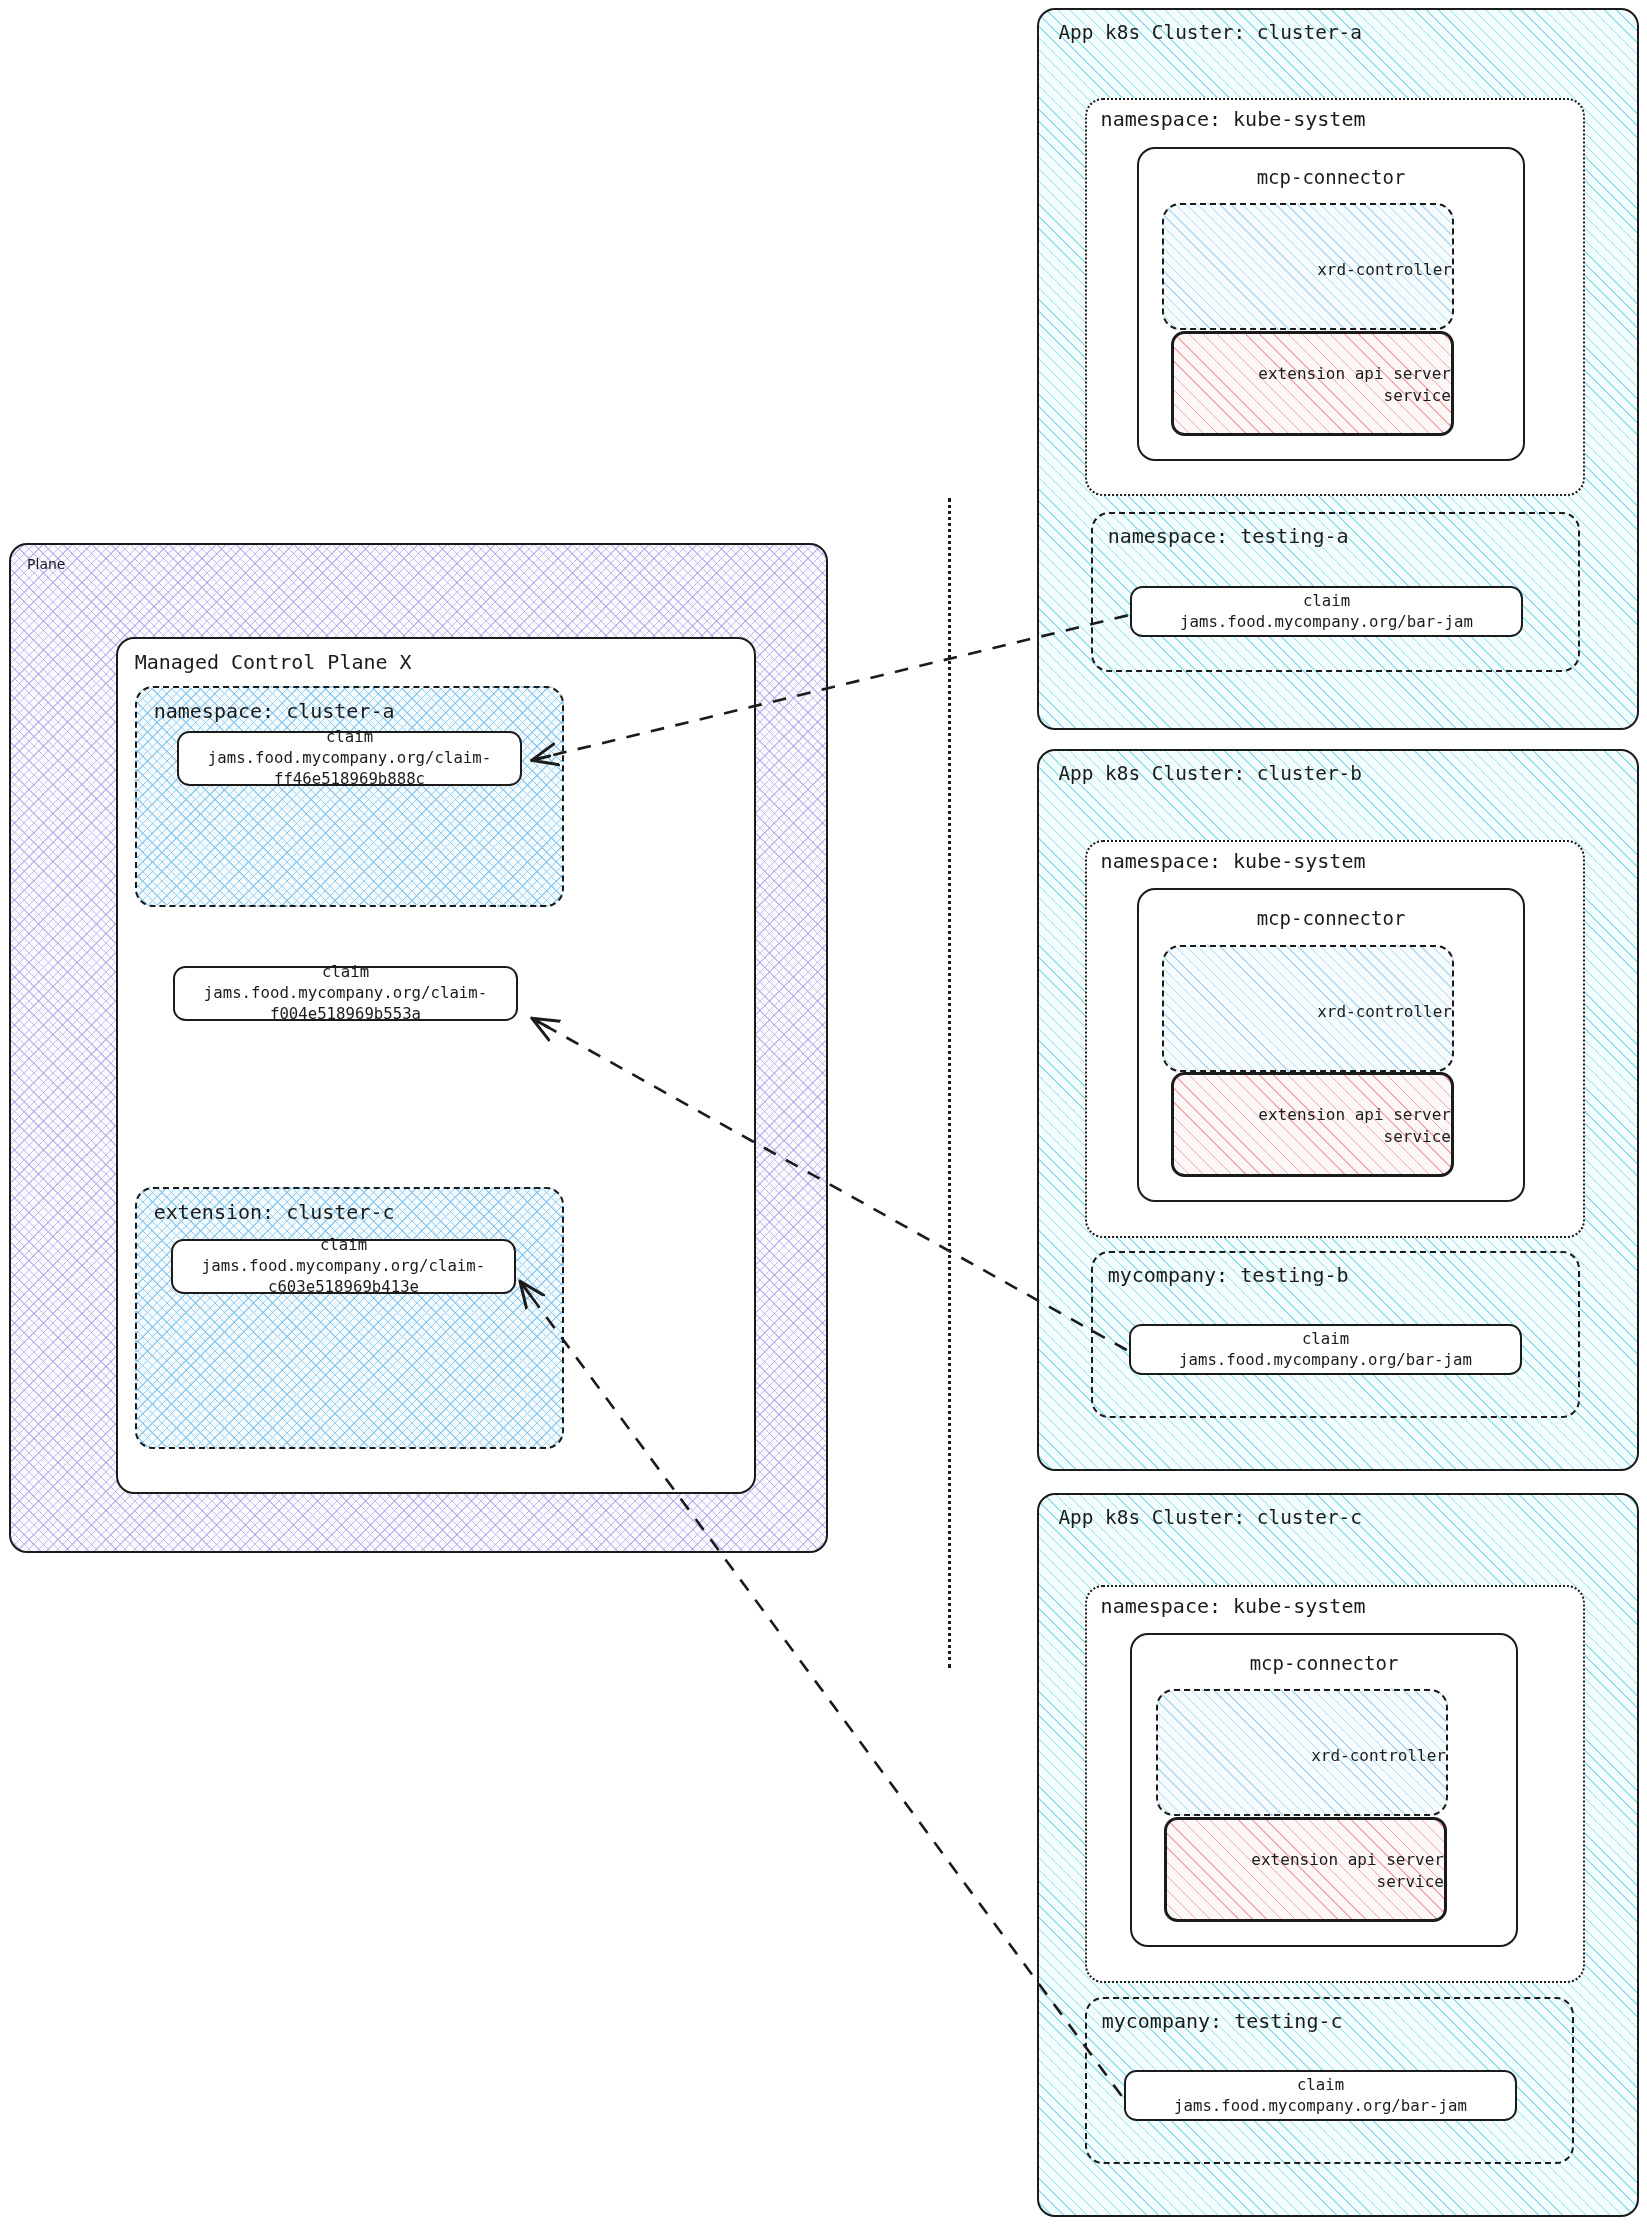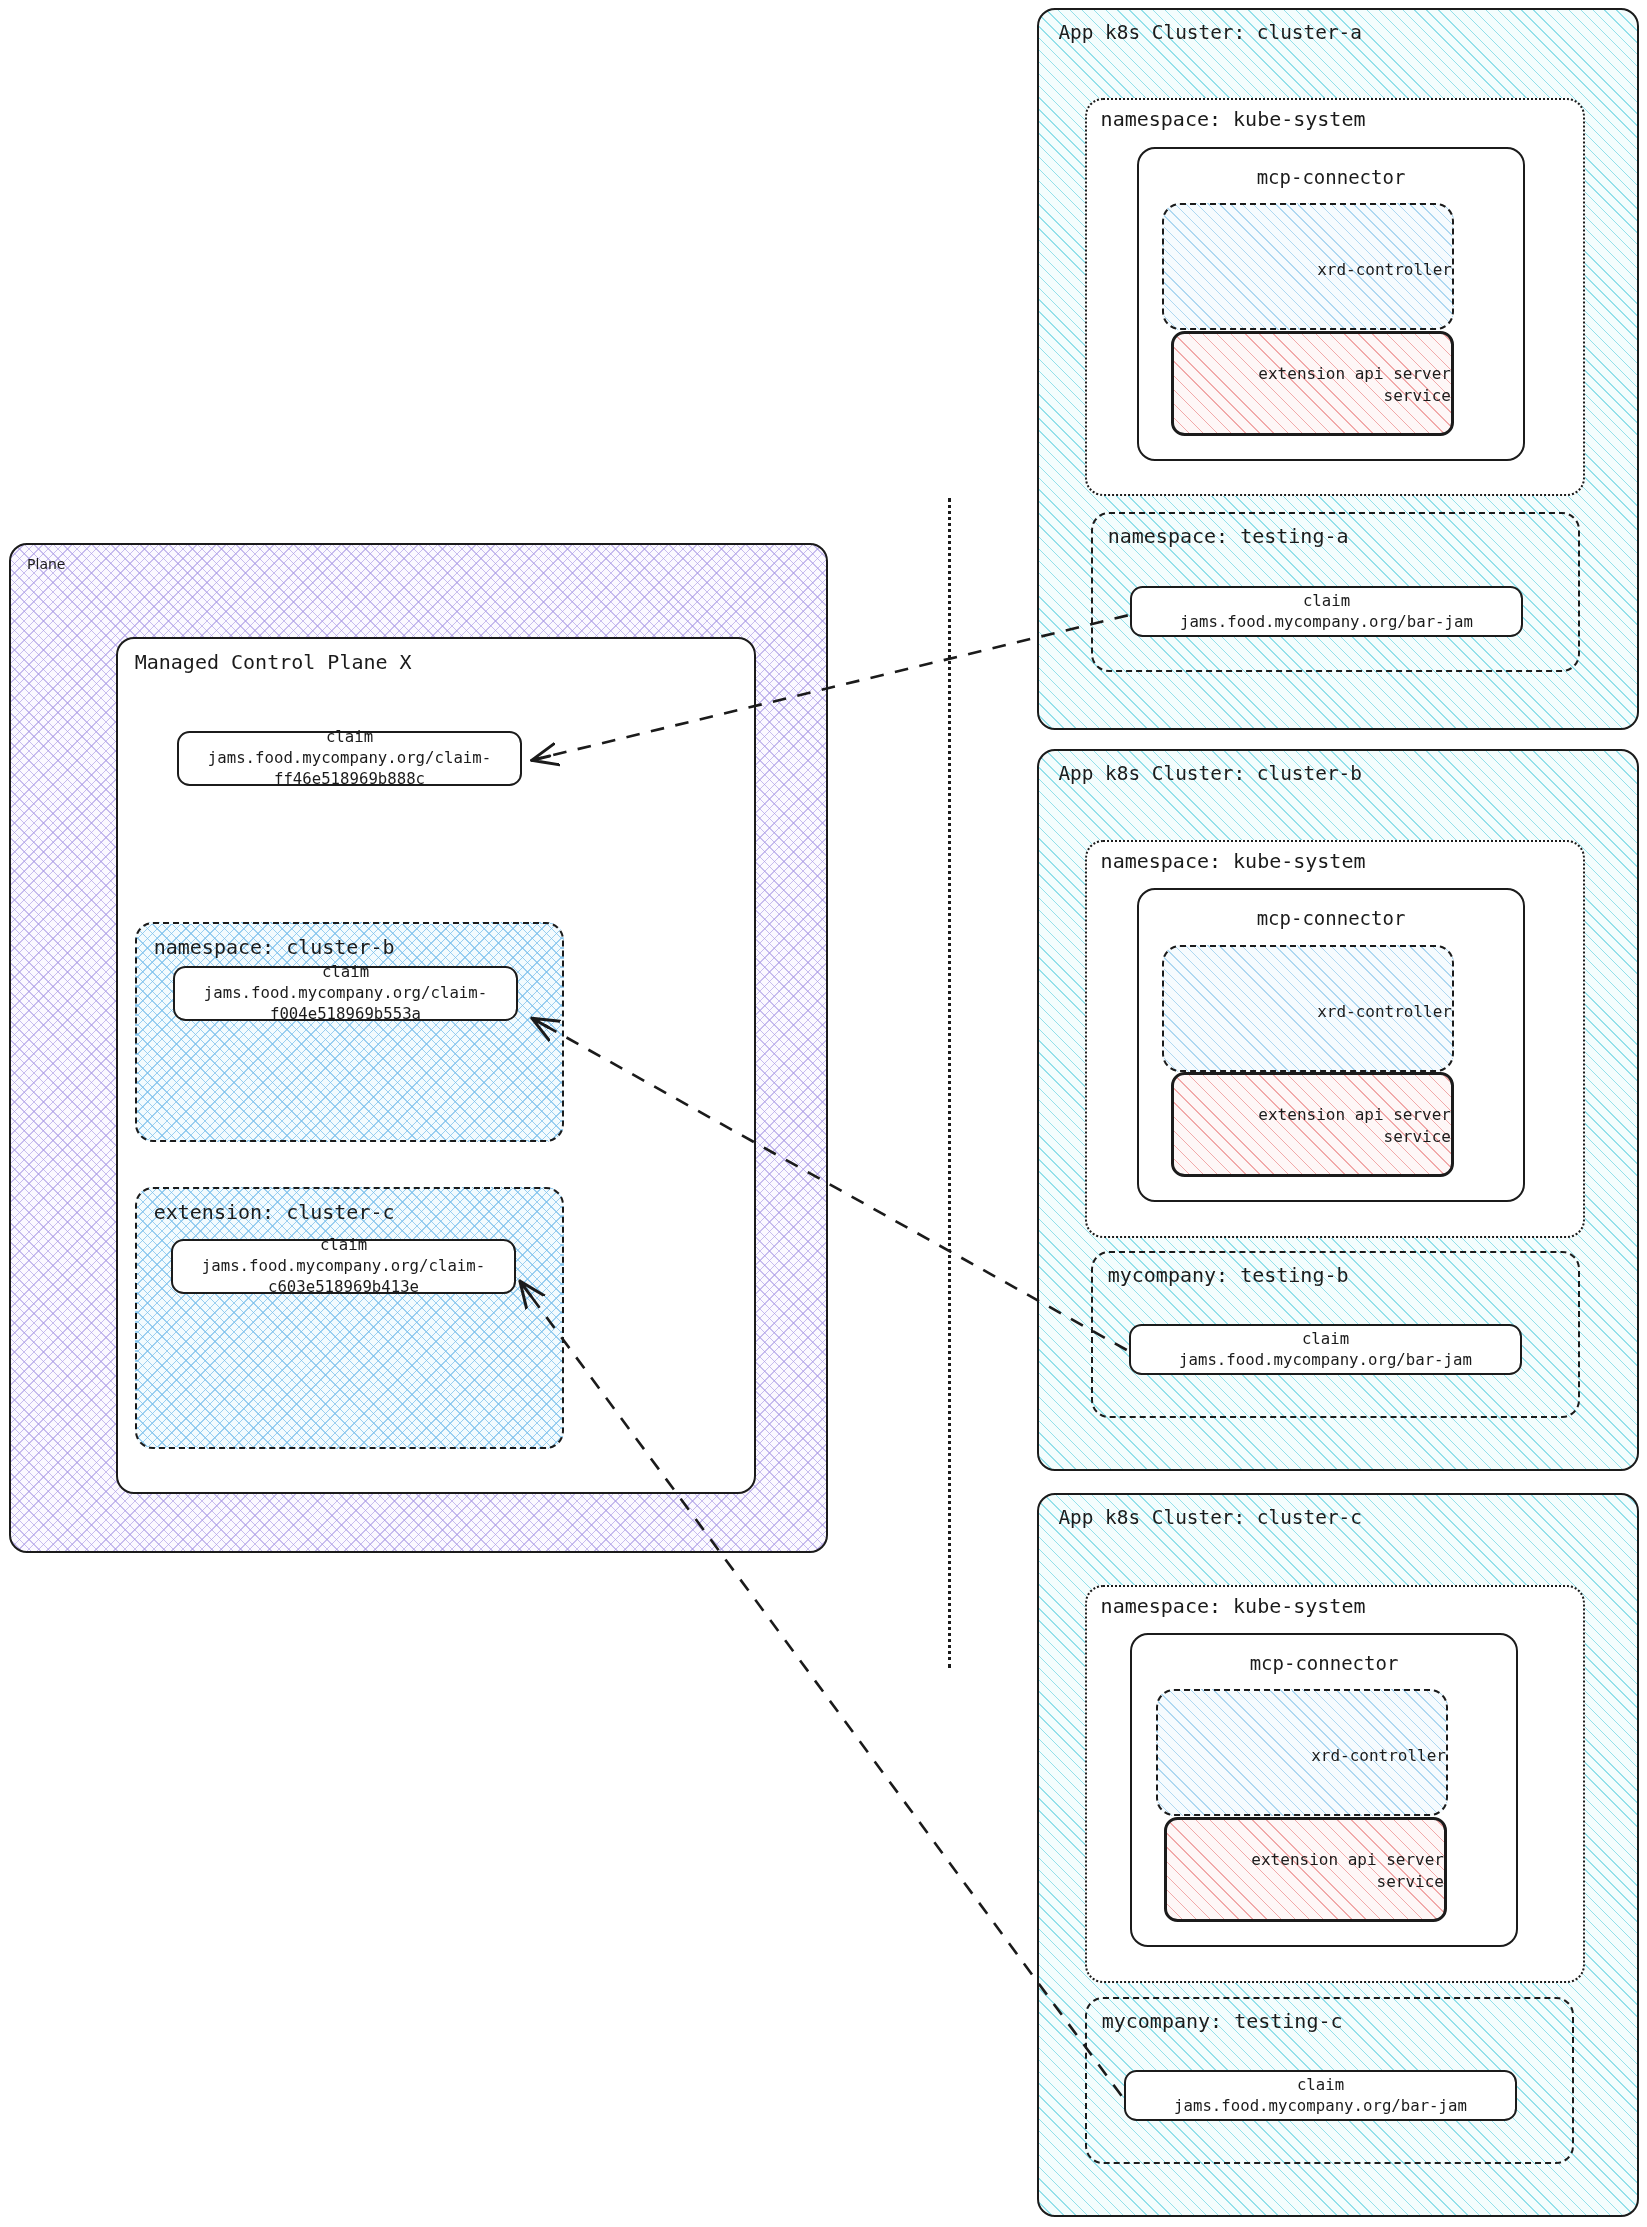--- a/index.html
+++ b/index.html
@@ -107,29 +107,29 @@
 <div class="stage">
 
   <div class="box solid-round hatch-purple" style="left:9.4px;top:543px;width:819px;height:1010px;">
     <div class="corner-label sans" style="left:15.7px;top:11.5px;">Plane</div>
   </div>
 
   <div class="box solid-round" style="left:116px;top:637px;width:640px;height:857px;">
     <div class="corner-label" style="left:16.7px;top:12.6px;">Managed Control Plane X</div>
   </div>
 
+  <div class="box dashed-round hatch-blue-cross" style="left:135px;top:686px;width:429px;height:221px;">
+    <div class="corner-label" style="left:16.7px;top:12.6px;">namespace: cluster-a</div>
+  </div>
   <div class="claim" style="left:177px;top:731px;width:345px;height:55px;">
     <span class="l1">claim</span>
     <span class="l2">jams.food.mycompany.org/claim-</span>
     <span class="l2">ff46e518969b888c</span>
   </div>
 
-  <div class="box dashed-round hatch-blue-cross" style="left:135px;top:922px;width:429px;height:220px;">
-    <div class="corner-label" style="left:16.7px;top:12.6px;">namespace: cluster-b</div>
-  </div>
   <div class="claim" style="left:173px;top:966px;width:345px;height:55px;">
     <span class="l1">claim</span>
     <span class="l2">jams.food.mycompany.org/claim-</span>
     <span class="l2">f004e518969b553a</span>
   </div>
 
   <div class="box dashed-round hatch-blue-cross" style="left:135px;top:1187px;width:429px;height:262px;">
     <div class="corner-label" style="left:16.7px;top:12.6px;">extension: cluster-c</div>
   </div>
   <div class="claim" style="left:171px;top:1239px;width:345px;height:55px;">

